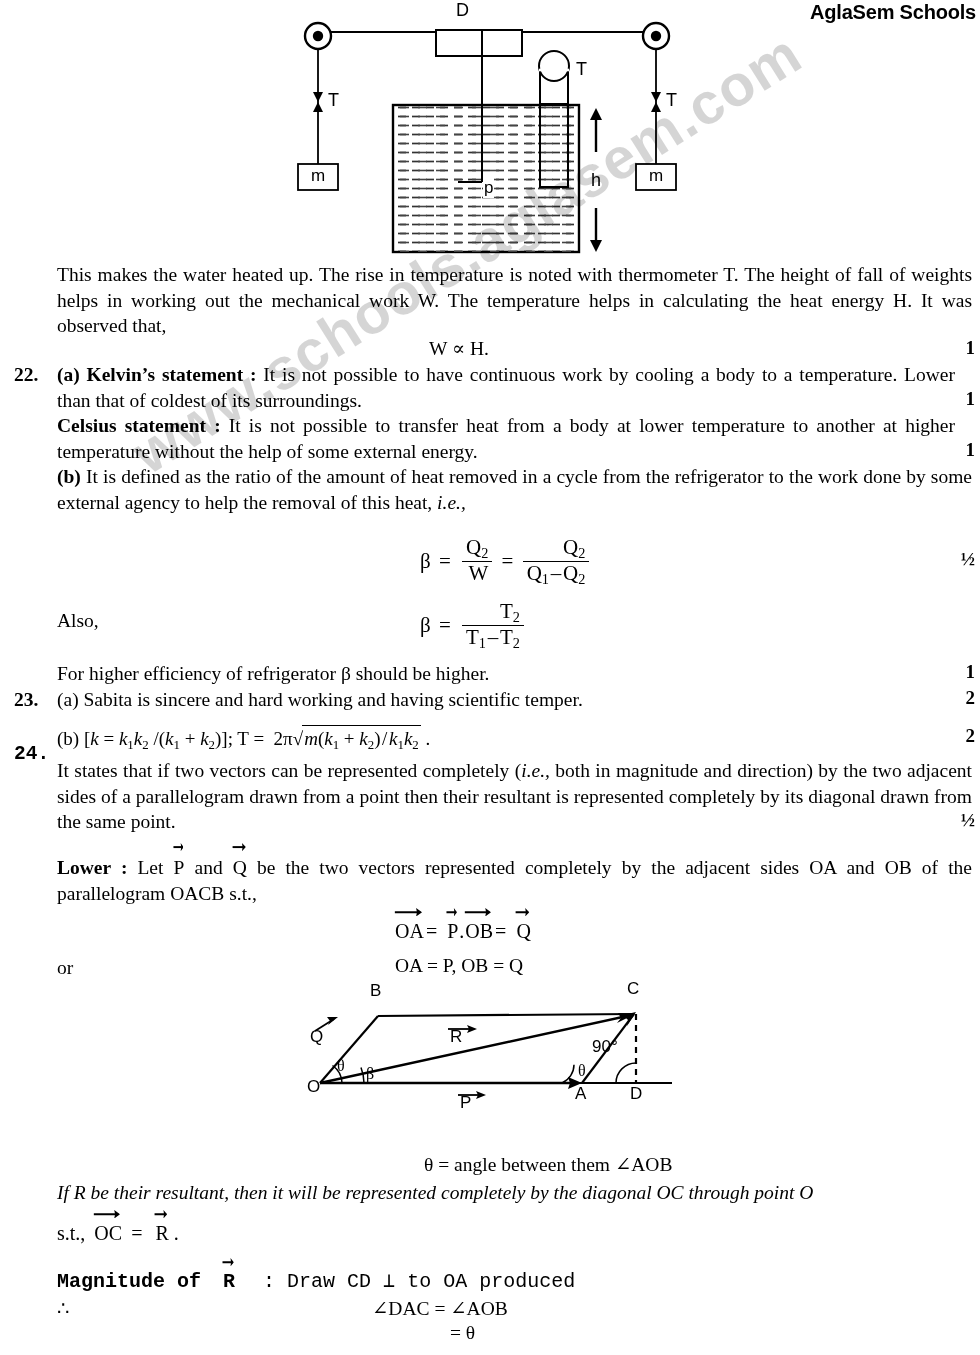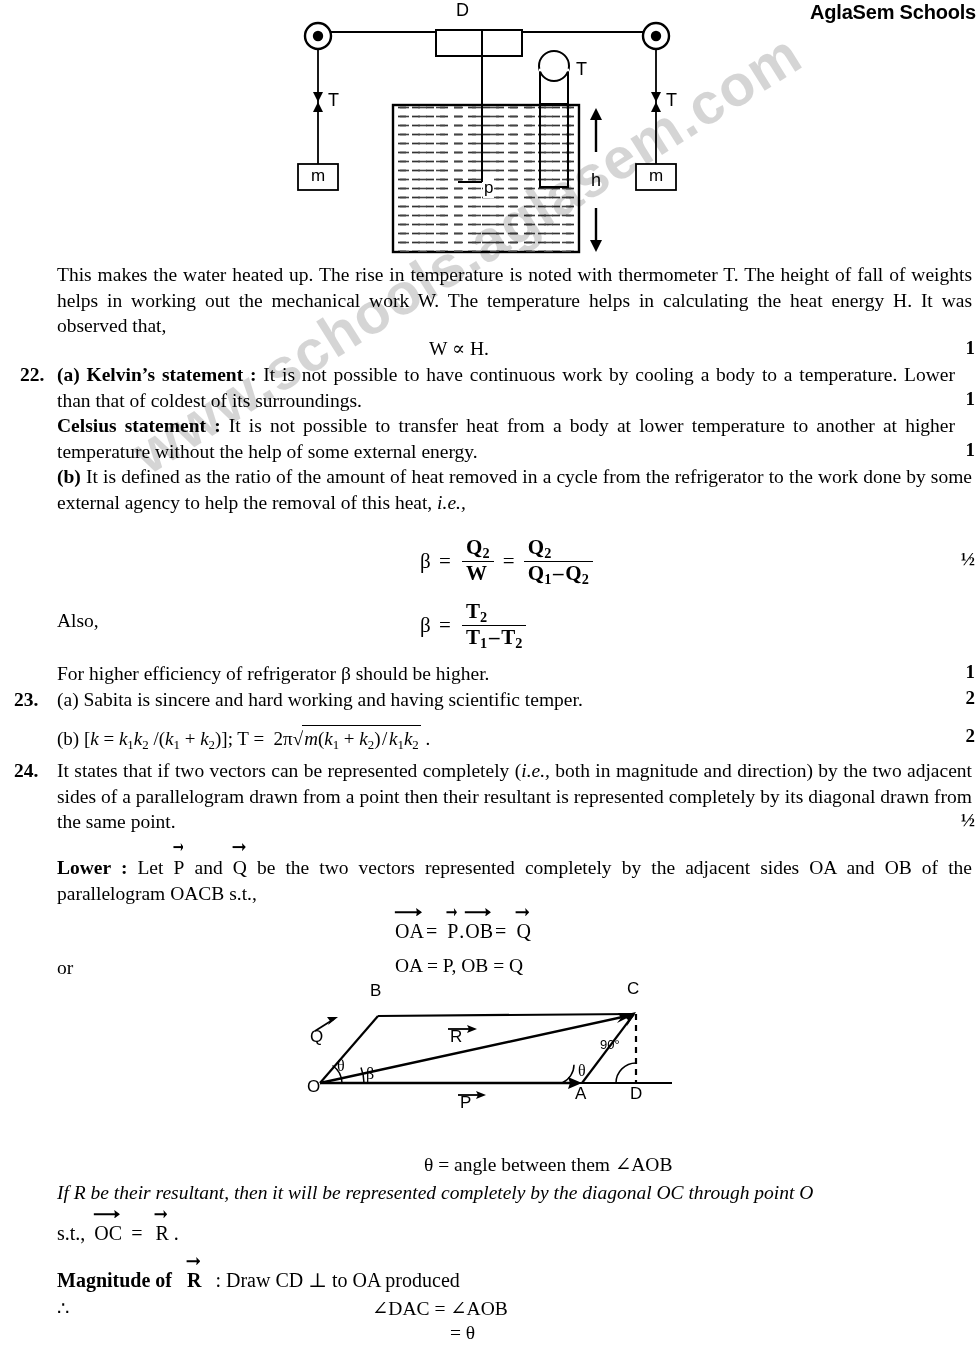--- a/index.html
+++ b/index.html
@@ -78,23 +78,22 @@
   .center-line {
     position: absolute;
     font-size: 19.5px;
     z-index: 6;
   }
 
   
   .frac {
     display: inline-block;
     vertical-align: -0.55em;
-    text-align: left;
+    text-align: right;
     line-height: 1.12;
-    font-weight: bold;
   }
   .frac > .num { display: block; padding: 0 4px; }
   .frac > .den { display: block; border-top: 1.4px solid #000; padding: 0 4px; }
   sub { font-size: 0.68em; vertical-align: -0.28em; }
   .vec {
     position: relative;
     display: inline-block;
     padding-top: 0px;
     text-align: center;
   }
@@ -183,21 +182,21 @@
 
   <div class="watermark">www.schools.aglasem.com</div>
 
   <div class="body-text">
 
     <div class="para" style="left:57px; top:262px; width:915px;">This makes the water heated up. The rise in temperature is noted with thermometer T. The height of fall of weights helps in working out the mechanical work W. The temperature helps in calculating the heat energy H. It was observed that,</div>
 
     <div class="center-line" style="left:429px; top:337px;">W ∝ H.</div>
     <div class="marks" style="top:337px;">1</div>
 
-    <div class="qnum" style="left:20px; top:362px;">22.</div>
+    <div class="qnum" style="left:14px; top:362px;">22.</div>
 
     <div class="para" style="left:57px; top:362px; width:898px;"><span class="b">(a) Kelvin’s statement :</span><span> It is not possible to have continuous work by cooling a body to a temperature. Lower than that of coldest of its surroundings.</span></div>
     <div class="marks" style="top:388px;">1</div>
 
     <div class="para" style="left:57px; top:413px; width:898px;"><span class="b">Celsius statement :</span><span> It is not possible to transfer heat from a body at lower temperature to another at higher temperature without the help of some external energy.</span></div>
     <div class="marks" style="top:439px;">1</div>
 
     <div class="para" style="left:57px; top:464px; width:915px;"><span class="b">(b)</span><span> It is defined as the ratio of the amount of heat removed in a cycle from the refrigerator to the work done by some external agency to help the removal of this heat, </span><span class="it">i.e.,</span></div>
 
     <div class="center-line" style="left:420px; top:536px; font-size:21px;">
@@ -228,21 +227,21 @@
     <div class="para nj" style="left:57px; top:661px;">For higher efficiency of refrigerator β should be higher.</div>
     <div class="marks" style="top:661px;">1</div>
 
     <div class="qnum" style="left:14px; top:687px;">23.</div>
     <div class="para nj" style="left:57px; top:687px;">(a) Sabita is sincere and hard working and having scientific temper.</div>
     <div class="marks" style="top:687px;">2</div>
 
     <div class="para nj" style="left:57px; top:725px; font-size:19px;">(b) [<span class="it">k</span> = <span class="it">k</span><sub>1</sub><span class="it">k</span><sub>2</sub> /(<span class="it">k</span><sub>1</sub> + <span class="it">k</span><sub>2</sub>)]; T =&nbsp; 2π<span class="sqrt-wrap">√<span class="sqrt-bar"><span class="it">m</span>(<span class="it">k</span><sub>1</sub> + <span class="it">k</span><sub>2</sub>) / <span class="it">k</span><sub>1</sub><span class="it">k</span><sub>2</sub></span></span> .</div>
     <div class="marks" style="top:725px;">2</div>
 
-    <div class="qnum" style="left:14px; top:758px;">24.</div>
+    <div class="qnum" style="left:14px; top:742px;font-family:Liberation Mono, monospace;">24.</div>
     <div class="para" style="left:57px; top:758px; width:915px;"><span>It states that if two vectors can be represented completely (</span><span class="it">i.e.,</span><span> both in magnitude and direction) by the two adjacent sides of a parallelogram drawn from a point then their resultant is represented completely by its diagonal drawn from the same point.</span></div>
     <div class="marks" style="top:809px;">½</div>
 
     <div class="para" style="left:57px; top:855px; width:915px;"><span class="b">Lower :</span><span> Let </span><span class="vec"><svg class="varrow" viewBox="0 0 24 8" preserveAspectRatio="none">
             <line x1="1" y1="5" x2="22" y2="5" stroke="#000" stroke-width="1.6"></line>
             <path d="M23.5 5 L17 1.6 L18 5 L17 8.4 Z" fill="#000"></path>
           </svg><span>P</span></span><span> and </span><span class="vec"><svg class="varrow" viewBox="0 0 24 8" preserveAspectRatio="none">
             <line x1="1" y1="5" x2="22" y2="5" stroke="#000" stroke-width="1.6"></line>
             <path d="M23.5 5 L17 1.6 L18 5 L17 8.4 Z" fill="#000"></path>
           </svg><span>Q</span></span><span> be the two vectors represented completely by the adjacent sides OA and OB of the parallelogram OACB s.t.,</span></div>
@@ -277,21 +276,21 @@
             <path d="M33 5 L26 1.6 L27 5 L26 8.4 Z" fill="#000"></path>
           </svg><span>OC</span></span>
       <span style="margin:0 4px;">=</span>
       <span class="vec" style="margin-left:4px;"><svg class="varrow" viewBox="0 0 24 8" preserveAspectRatio="none">
             <line x1="1" y1="5" x2="22" y2="5" stroke="#000" stroke-width="1.6"></line>
             <path d="M23.5 5 L17 1.6 L18 5 L17 8.4 Z" fill="#000"></path>
           </svg><span>R</span></span>
       <span>.</span>
     </div>
 
-    <div class="center-line" style="left:57px; top:1268px; font-size:20px;">
+    <div class="center-line" style="left:57px; top:1268px; font-size:20px;font-family:Liberation Mono, monospace;">
       <span class="b">Magnitude of</span>
       <span class="vec b" style="margin-left:10px;"><svg class="varrow" viewBox="0 0 24 8" preserveAspectRatio="none">
             <line x1="1" y1="5" x2="22" y2="5" stroke="#000" stroke-width="1.6"></line>
             <path d="M23.5 5 L17 1.6 L18 5 L17 8.4 Z" fill="#000"></path>
           </svg><span>R</span></span>
       <span style="margin-left:4px;" class="b">&nbsp;</span><span>: Draw CD ⊥ to OA produced</span>
     </div>
 
     <div class="center-line" style="left:57px; top:1297px;">∴</div>
     <div class="center-line" style="left:372px; top:1297px;">∠DAC =  ∠AOB</div>
@@ -337,16 +336,16 @@
     <div style="position:absolute;left:337px;top:-6px;font-family:'Liberation Sans',sans-serif;font-size:17px;">C</div>
     <div style="position:absolute;left:17px;top:92px;font-family:'Liberation Sans',sans-serif;font-size:17px;">O</div>
     <div style="position:absolute;left:285px;top:99px;font-family:'Liberation Sans',sans-serif;font-size:17px;">A</div>
     <div style="position:absolute;left:340px;top:99px;font-family:'Liberation Sans',sans-serif;font-size:17px;">D</div>
     <div style="position:absolute;left:20px;top:42px;font-family:'Liberation Sans',sans-serif;font-size:17px;">Q</div>
     <div style="position:absolute;left:160px;top:42px;font-family:'Liberation Sans',sans-serif;font-size:17px;">R</div>
     <div style="position:absolute;left:170px;top:108px;font-family:'Liberation Sans',sans-serif;font-size:17px;">P</div>
     <div style="position:absolute;left:47px;top:72px;font-family:'Liberation Serif',serif;font-size:16px;">θ</div>
     <div style="position:absolute;left:76px;top:80px;font-family:'Liberation Serif',serif;font-size:16px;">β</div>
     <div style="position:absolute;left:288px;top:77px;font-family:'Liberation Serif',serif;font-size:16px;">θ</div>
-    <div style="position:absolute;left:310px;top:52px;font-family:'Liberation Sans',sans-serif;font-size:13px;">90°</div>
+    <div style="position:absolute;left:302px;top:52px;font-family:'Liberation Sans',sans-serif;font-size:17px;">90°</div>
   </div>
 
 </div>
 
 </body></html>

